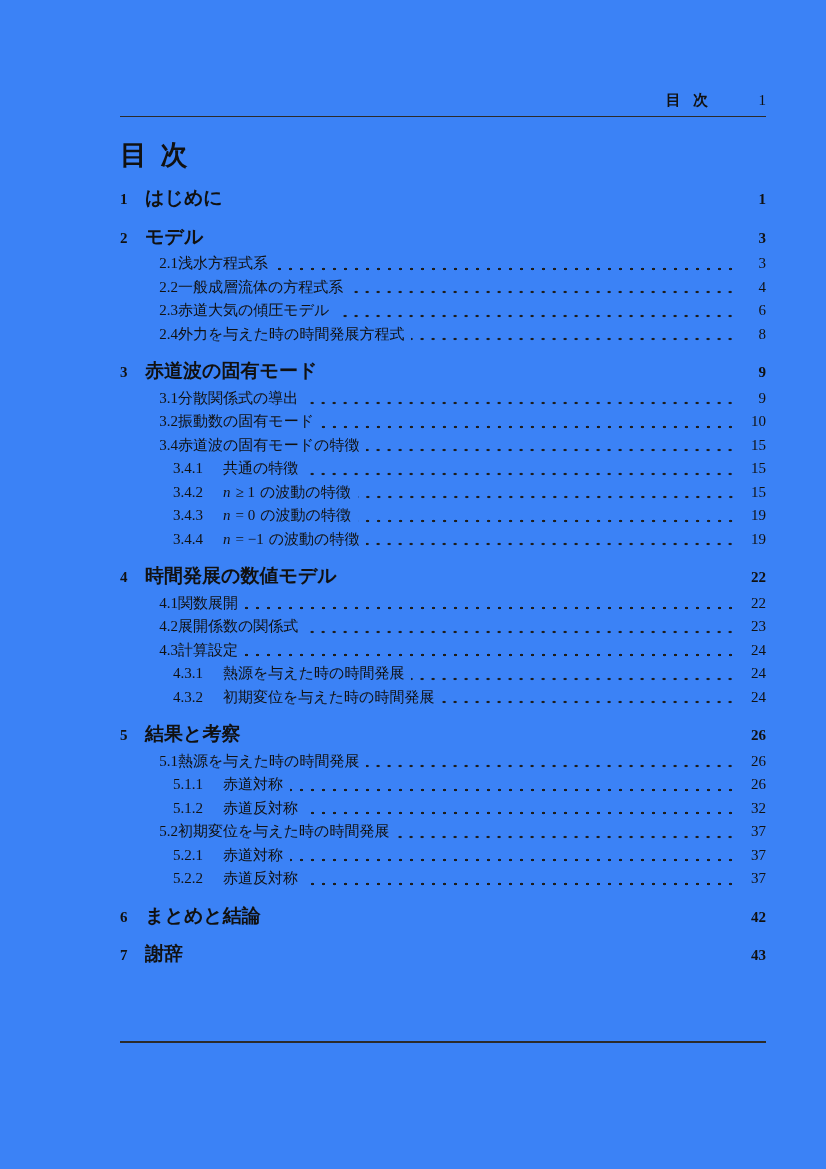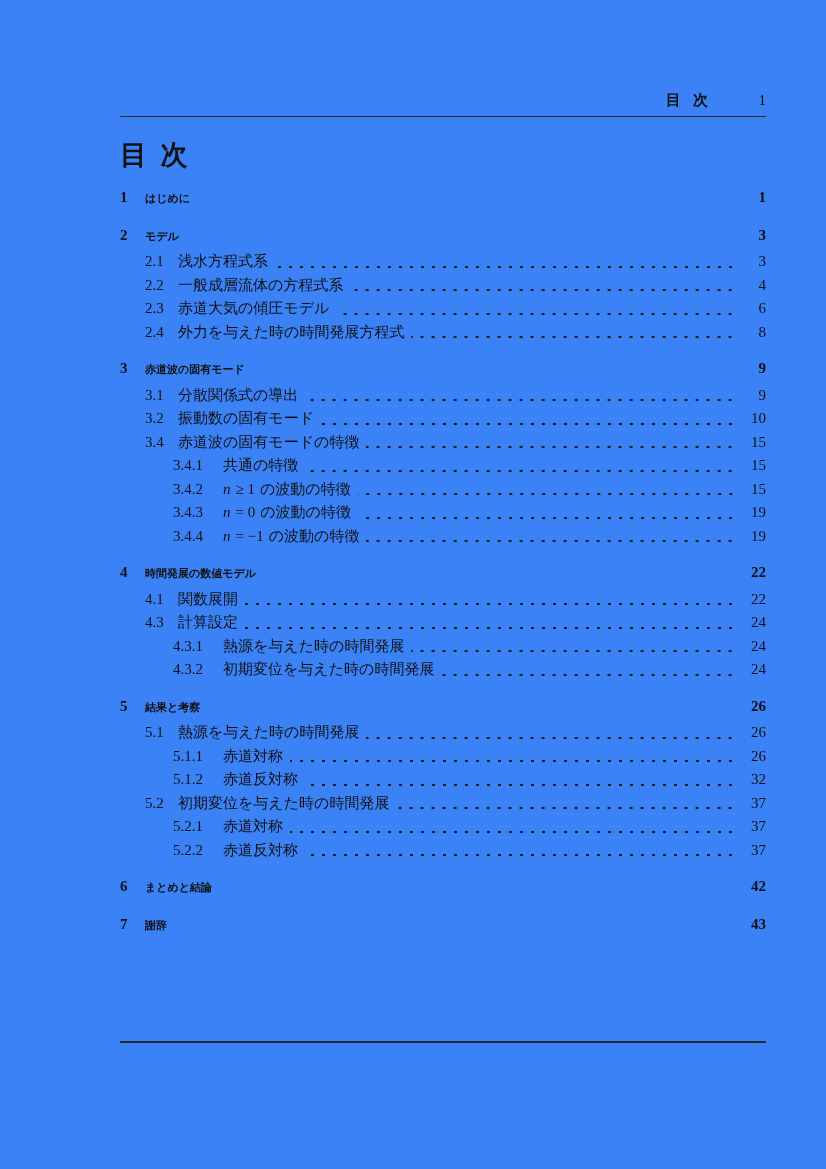--- a/index.html
+++ b/index.html
@@ -113,26 +113,26 @@
   }
 
   .level-1 {
     margin-top: 13px;
     margin-bottom: 2px;
     font-weight: bold;
   }
   .level-1 .toc-num { width: 25px; }
   .level-1 .toc-title {
     font-family: "Liberation Sans", sans-serif;
-    font-size: 11px;
+    font-size: 19px;
   }
   .level-1 .toc-leader { background: none; }
 
   .level-2 { padding-left: 25px; }
-  .level-2 .toc-num { width: 33px; }
+  .level-2 .toc-num { width: 33px; text-align: right; }
 
   .level-3 { padding-left: 53px; }
   .level-3 .toc-num { width: 50px; }
 
   
   .footer-rule {
     position: absolute;
     left: 120px;
     top: 1041px;
     width: 646px;
@@ -263,20 +263,27 @@
     <span class="toc-page">22</span>
   </div>
       <div class="toc-row level-2">
     <span class="toc-num">4.1</span>
 
     <span class="toc-title">関数展開</span>
     <span class="toc-leader"></span>
     <span class="toc-page">22</span>
   </div>
       <div class="toc-row level-2">
+    <span class="toc-num">4.2</span>
+
+    <span class="toc-title">展開係数の関係式</span>
+    <span class="toc-leader"></span>
+    <span class="toc-page">23</span>
+  </div>
+      <div class="toc-row level-2">
     <span class="toc-num">4.3</span>
 
     <span class="toc-title">計算設定</span>
     <span class="toc-leader"></span>
     <span class="toc-page">24</span>
   </div>
       <div class="toc-row level-3">
     <span class="toc-num">4.3.1</span>
 
     <span class="toc-title">熱源を与えた時の時間発展</span>

